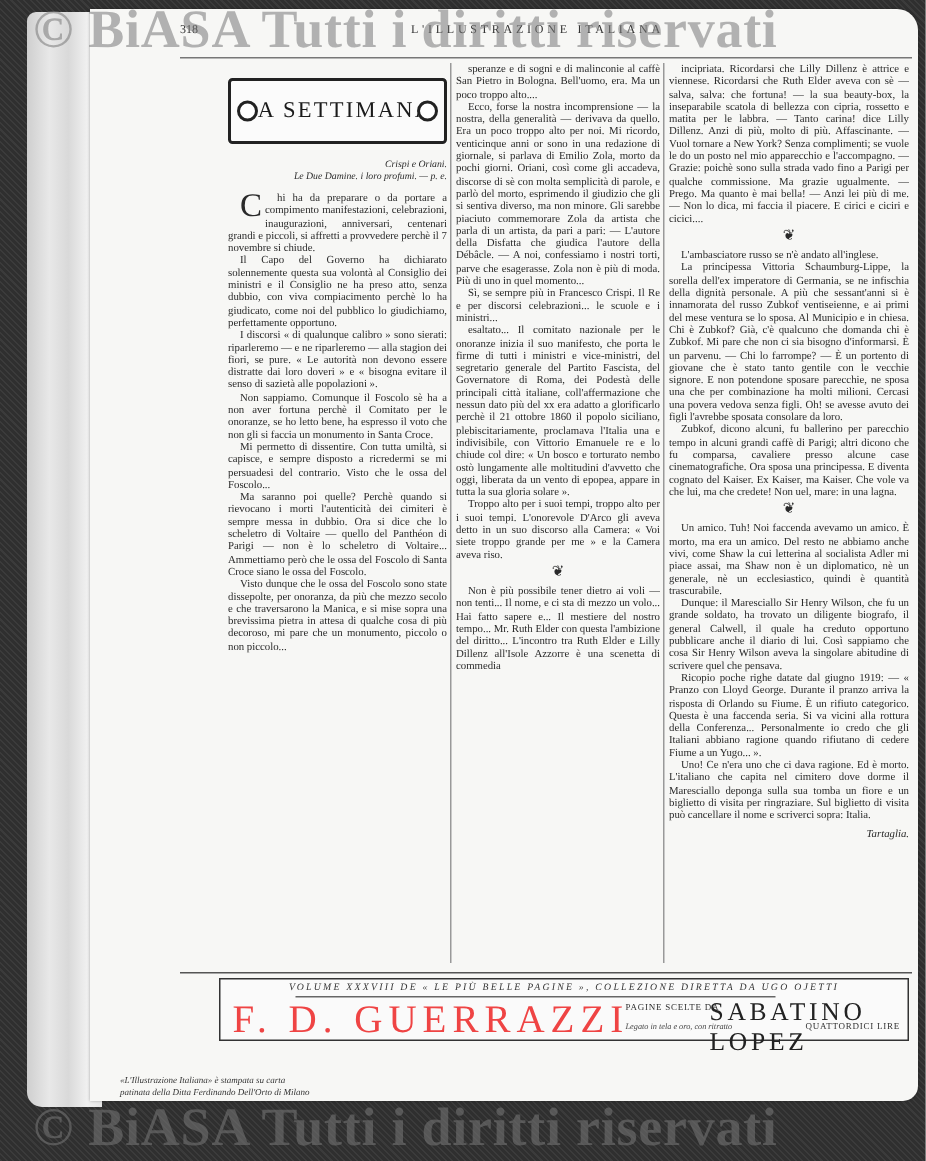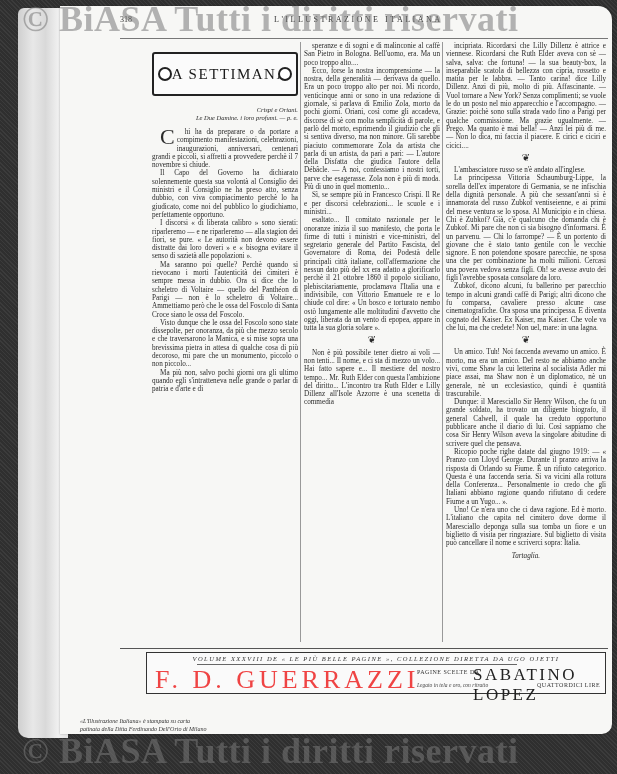--- a/index.html
+++ b/index.html
@@ -61,21 +61,21 @@
     top: 13px; background: #fff;
   }
   .section-title-box::before { left: 4px; }
   .section-title-box::after { right: 4px; }
   .section-title {
     font-size: 15px; letter-spacing: 1.5px; color: #1a1a1a; font-family: "Liberation Serif", serif;
   }
   .epigraph { text-align: right; font-style: italic; font-size: 6.5px; line-height: 8px; margin-bottom: 6px; }
   .dropcap { float: left; font-size: 22px; line-height: 18px; margin-right: 2px; }
   .asterism { text-align: center; font-size: 10px; margin: 4px 0; }
-  .signature { text-align: center; font-style: italic; margin-top: 4px; }
+  .signature { text-align: right; font-style: italic; margin-top: 4px; }
 
   .bottom-rule { position: absolute; left: 120px; top: 648px; width: 488px; height: 1px; background: #555; }
   .ad-box {
     position: absolute; left: 146px; top: 652px; width: 458px; height: 40px;
     border: 1px solid #333; background: #fafafa;
   }
   .ad-series {
     position: absolute; left: 0; top: 2px; width: 100%; text-align: center;
     font-size: 6.5px; font-style: italic; letter-spacing: 1.5px; color: #333;
   }
@@ -115,32 +115,34 @@
 <div class="col col-1">
   <div class="section-title-box">
     <span class="section-title">LA SETTIMANA</span>
   </div>
   <div class="epigraph">
     <div>Crispi e Oriani.</div>
     <div>Le Due Damine. i loro profumi. — p. e.</div>
   </div>
   <p><span class="dropcap">C</span><span>hi ha da preparare o da portare a compimento manifestazioni, celebrazioni, inaugurazioni, anniversari, centenari grandi e piccoli, si affretti a provvedere perchè il 7 novembre si chiude.</span></p>
   <p>Il Capo del Governo ha dichiarato solennemente questa sua volontà al Consiglio dei ministri e il Consiglio ne ha preso atto, senza dubbio, con viva compiacimento perchè lo ha giudicato, come noi del pubblico lo giudichiamo, perfettamente opportuno.</p>
-  <p>I discorsi « di liberata calibro » sono sierati: riparleremo — e ne riparleremo — alla stagion dei fiori, se pure. « Le autorità non devono essere distratte dai loro doveri » e « bisogna evitare il senso di sazietà alle popolazioni ».</p>
+  <p>I discorsi « di qualunque calibro » sono sierati: riparleremo — e ne riparleremo — alla stagion dei fiori, se pure. « Le autorità non devono essere distratte dai loro doveri » e « bisogna evitare il senso di sazietà alle popolazioni ».</p>
+  <p>Non sappiamo. Comunque il Foscolo sè ha a non aver fortuna perchè il Comitato per le onoranze, se ho letto bene, ha espresso il voto che non gli si faccia un monumento in Santa Croce.</p>
+  <p>Mi permetto di dissentire. Con tutta umiltà, si capisce, e sempre disposto a ricredermi se mi persuadesi del contrario. Visto che le ossa del Foscolo...</p>
   <p>Ma saranno poi quelle? Perchè quando si rievocano i morti l'autenticità dei cimiteri è sempre messa in dubbio. Ora si dice che lo scheletro di Voltaire — quello del Panthéon di Parigi — non è lo scheletro di Voltaire... Ammettiamo però che le ossa del Foscolo di Santa Croce siano le ossa del Foscolo.</p>
   <p>Visto dunque che le ossa del Foscolo sono state dissepolte, per onoranza, da più che mezzo secolo e che traversarono la Manica, e si mise sopra una brevissima pietra in attesa di qualche cosa di più decoroso, mi pare che un monumento, piccolo o non piccolo...</p>
-  <p>Ma più non, salvo pochi giorni ora gli ultimo quando egli s'intratteneva nelle grande o parlar di patria e d'arte e di</p>
 </div>
 <div class="col-rule rule-1"></div>
 
 <div class="col col-2">
   <p>speranze e di sogni e di malinconie al caffè San Pietro in Bologna. Bell'uomo, era. Ma un poco troppo alto....</p>
   <p>Ecco, forse la nostra incomprensione — la nostra, della generalità — derivava da quello. Era un poco troppo alto per noi. Mi ricordo, venticinque anni or sono in una redazione di giornale, si parlava di Emilio Zola, morto da pochi giorni. Oriani, così come gli accadeva, discorse di sè con molta semplicità di parole, e parlò del morto, esprimendo il giudizio che gli si sentiva diverso, ma non minore. Gli sarebbe piaciuto commemorare Zola da artista che parla di un artista, da pari a pari: — L'autore della Disfatta che giudica l'autore della Débâcle. — A noi, confessiamo i nostri torti, parve che esagerasse. Zola non è più di moda. Più di uno in quel momento...</p>
   <p>Sì, se sempre più in Francesco Crispi. Il Re e per discorsi celebrazioni... le scuole e i ministri...</p>
   <p>esaltato... Il comitato nazionale per le onoranze inizia il suo manifesto, che porta le firme di tutti i ministri e vice-ministri, del segretario generale del Partito Fascista, del Governatore di Roma, dei Podestà delle principali città italiane, coll'affermazione che nessun dato più del xx era adatto a glorificarlo perchè il 21 ottobre 1860 il popolo siciliano, plebiscitariamente, proclamava l'Italia una e indivisibile, con Vittorio Emanuele re e lo chiude col dire: « Un bosco e torturato nembo ostò lungamente alle moltitudini d'avvetto che oggi, liberata da un vento di epopea, appare in tutta la sua gloria solare ».</p>
+  <p>Troppo alto per i suoi tempi, troppo alto per i suoi tempi. L'onorevole D'Arco gli aveva detto in un suo discorso alla Camera: « Voi siete troppo grande per me » e la Camera aveva riso.</p>
   <div class="asterism">❦</div>
   <p>Non è più possibile tener dietro ai voli — non tenti... Il nome, e ci sta di mezzo un volo... Hai fatto sapere e... Il mestiere del nostro tempo... Mr. Ruth Elder con questa l'ambizione del diritto... L'incontro tra Ruth Elder e Lilly Dillenz all'Isole Azzorre è una scenetta di commedia</p>
 </div>
 <div class="col-rule rule-2"></div>
 
 <div class="col col-3">
   <p>incipriata. Ricordarsi che Lilly Dillenz è attrice e viennese. Ricordarsi che Ruth Elder aveva con sè — salva, salva: che fortuna! — la sua beauty-box, la inseparabile scatola di bellezza con cipria, rossetto e matita per le labbra. — Tanto carina! dice Lilly Dillenz. Anzi di più, molto di più. Affascinante. — Vuol tornare a New York? Senza complimenti; se vuole le do un posto nel mio apparecchio e l'accompagno. — Grazie: poichè sono sulla strada vado fino a Parigi per qualche commissione. Ma grazie ugualmente. — Prego. Ma quanto è mai bella! — Anzi lei più di me. — Non lo dica, mi faccia il piacere. E cirici e ciciri e cicici....</p>
   <div class="asterism">❦</div>
   <p>L'ambasciatore russo se n'è andato all'inglese.</p>
   <p>La principessa Vittoria Schaumburg-Lippe, la sorella dell'ex imperatore di Germania, se ne infischia della dignità personale. A più che sessant'anni si è innamorata del russo Zubkof ventiseienne, e ai primi del mese ventura se lo sposa. Al Municipio e in chiesa. Chi è Zubkof? Già, c'è qualcuno che domanda chi è Zubkof. Mi pare che non ci sia bisogno d'informarsi. È un parvenu. — Chi lo farrompe? — È un portento di giovane che è stato tanto gentile con le vecchie signore. E non potendone sposare parecchie, ne sposa una che per combinazione ha molti milioni. Cercasi una povera vedova senza figli. Oh! se avesse avuto dei figli l'avrebbe sposata consolare da loro.</p>

